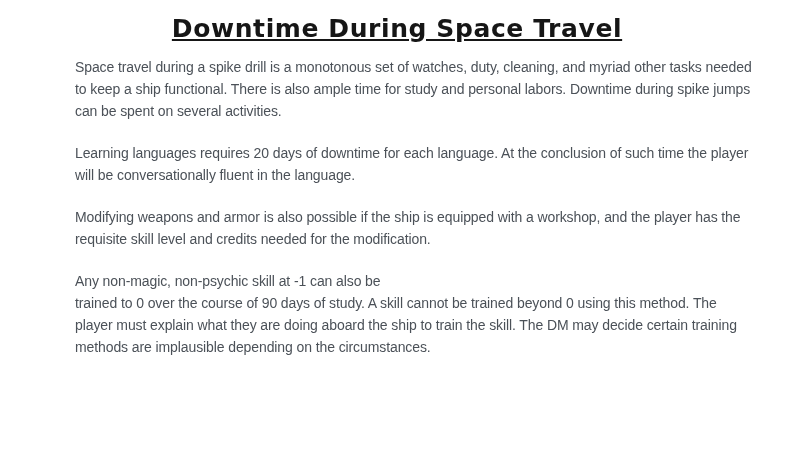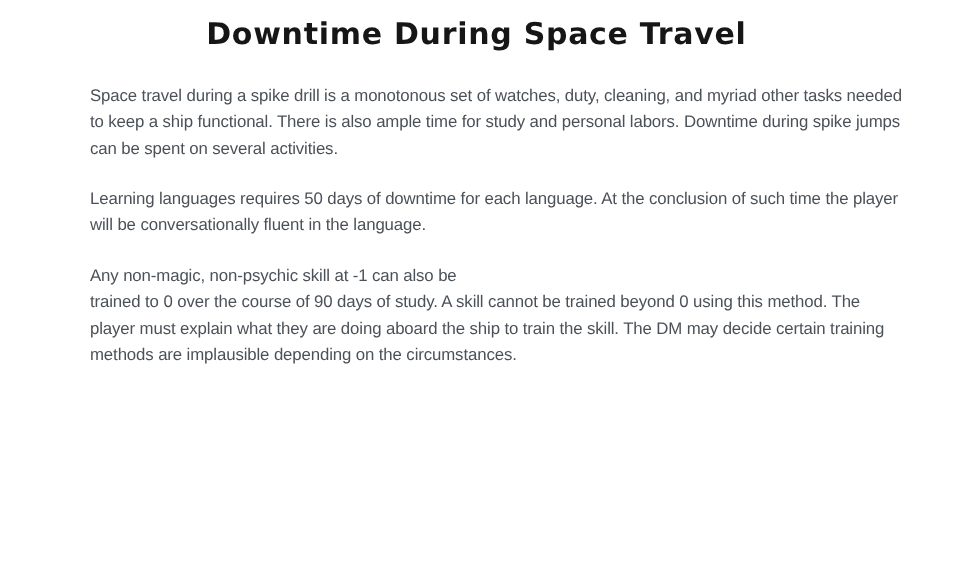--- a/index.html
+++ b/index.html
@@ -21,23 +21,24 @@
   }
   .page-title {
     margin: 14px 0 0 0;
     text-align: center;
     font-size: 25px;
     line-height: 30px;
     font-weight: 700;
     letter-spacing: 0.6px;
     color: #161616;
     font-family: "DejaVu Sans", "Liberation Sans", sans-serif;
+    text-decoration: underline;
   }
   .article-body {
-    margin: 24px 0 0 75px;
+    margin: 12px 0 0 75px;
     width: 682px;
     color: #4b5158;
     font-size: 14px;
     line-height: 22px;
     letter-spacing: -0.1px;
   }
   .article-body p {
     margin: 0 0 20px 0;
     white-space: pre-line; 
   }
@@ -46,22 +47,23 @@
 <body>
 
 <main class="article-page">
 
   <h1 class="page-title">Downtime During Space Travel</h1>
 
   <section class="article-body">
 
     <p>Space travel during a spike drill is a monotonous set of watches, duty, cleaning, and myriad other tasks needed to keep a ship functional. There is also ample time for study and personal labors. Downtime during spike jumps can be spent on several activities.</p>
 
-    <p>Learning languages requires 50 days of downtime for each language. At the conclusion of such time the player will be conversationally fluent in the language.</p>
+    <p>Learning languages requires 20 days of downtime for each language. At the conclusion of such time the player will be conversationally fluent in the language.</p>
 
+    <p>Modifying weapons and armor is also possible if the ship is equipped with a workshop, and the player has the requisite skill level and credits needed for the modification.</p>
 
     <p>Any non-magic, non-psychic skill at -1 can also be
 trained to 0 over the course of 90 days of study. A skill cannot be trained beyond 0 using this method. The player must explain what they are doing aboard the ship to train the skill. The DM may decide certain training methods are implausible depending on the circumstances.</p>
 
 
   </section>
 
 </main>
 
 </body></html>

